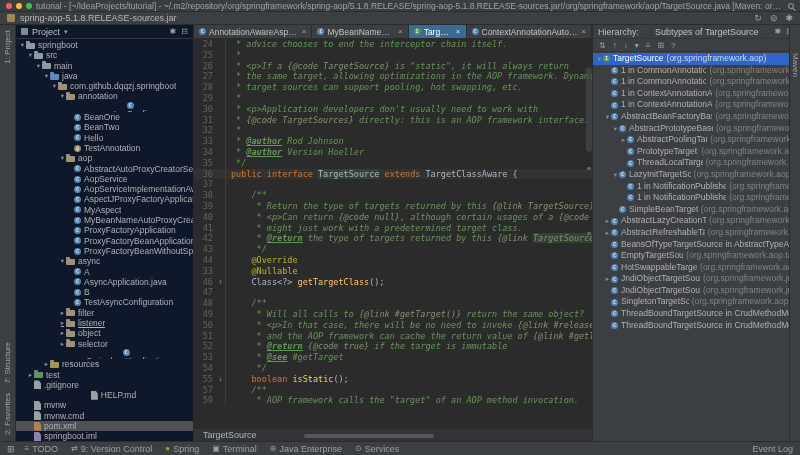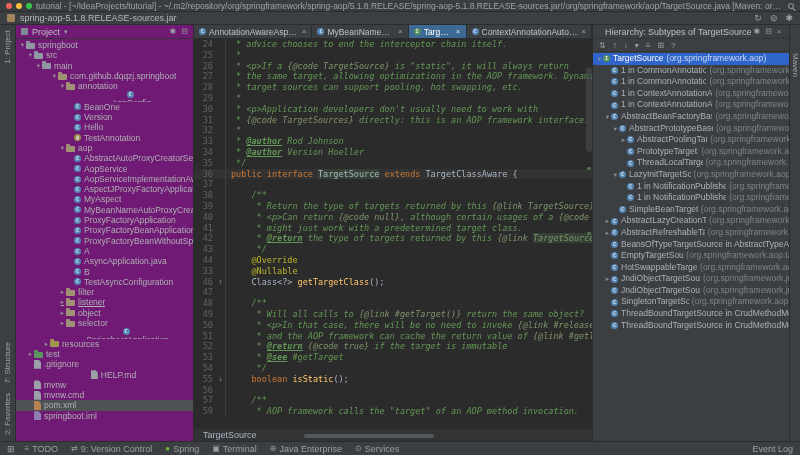--- a/index.html
+++ b/index.html
@@ -37,21 +37,21 @@
   .ic{flex:none;display:inline-block}
   .fold{width:9px;height:6px;border-radius:1px;position:relative;margin-top:1px}
   .fold::before{content:"";position:absolute;top:-2px;left:0;width:4px;height:2px;border-radius:1px 1px 0 0;background:inherit}
   .f-folder{background:#8f99a3}.f-src{background:#6087c0}.f-test{background:#5d9460}.f-res{background:#a3954f}.f-pkg{background:#a09375}
   .doc{width:7px;height:9px;background:#9aa0a6;clip-path:polygon(0 0,70% 0,100% 30%,100% 100%,0 100%)}
   .d-xml{background:#b3824e}.d-iml{background:#8d7fb0}
   .jar{width:8px;height:8px;background:#a08458;border-radius:1px}
   .sq{width:7px;height:7px;background:#7f8b94;border-radius:1px}
 
   
-  .project{width:178px;flex:none;border-right:1px solid #2a2c2d;display:flex;flex-direction:column;background:#701a75;min-height:0}
+  .project{width:178px;flex:none;border-right:1px solid #2a2c2d;display:flex;flex-direction:column;background:#0f172a;min-height:0}
   .phead{height:14px;flex:none;display:flex;align-items:center;gap:4px;padding:0 5px;font-size:9px;color:#bcc0c2;border-bottom:1px solid #333537}
   .phead .chev{color:#9aa0a3;font-size:7px}
   .phead-icons{margin-left:auto;display:flex;gap:5px;color:#9aa0a3;font-size:8px}
   .ptree{flex:1;overflow:hidden;font-size:8.5px;padding-top:1px}
 
   .trow{display:flex;align-items:center;height:10.3px;line-height:10.3px;white-space:nowrap;color:#afb1b3;cursor:pointer;overflow:hidden}
   .trow .arrow{width:7px;flex:none;color:#8c9093;font-size:6.5px;text-align:center}
   .tl{margin-left:3px;overflow:hidden}
   .tloc{color:#7f8486;margin-left:3px;overflow:hidden}
   .trow.sel{background:var(--accent-selection,#2f65ca);color:#fff}
@@ -82,21 +82,21 @@
   .s-pln{color:var(--text,#a9b7c6)}
   .s-hl{background:var(--identifier-highlight,#344134);border-radius:1px}
   .mark{position:absolute;right:1px;width:4px;height:3px;border-radius:1px}
   .thumb{position:absolute;right:0;top:28px;width:6px;height:85px;background:#4d5052;opacity:.55;border-radius:3px;cursor:pointer}
 
   .crumbs{height:13px;flex:none;background:#313335;border-top:1px solid #2a2c2d;display:flex;align-items:center;padding:0 9px;font-size:9px;color:#a9b7c6;position:relative}
   .hscroll{position:absolute;left:110px;bottom:3px;width:130px;height:4px;border-radius:2px;background:#55585a;cursor:pointer}
 
   
   .hier{width:196px;flex:none;display:flex;flex-direction:column;background:#3c3f41;min-height:0}
-  .hhead{height:14px;flex:none;display:flex;align-items:center;gap:2px;padding:0 12px;font-size:9px;color:#bcc0c2;border-bottom:1px solid #333537;white-space:nowrap;overflow:hidden}
+  .hhead{height:14px;flex:none;display:flex;align-items:center;gap:16px;padding:0 5px;font-size:9px;color:#bcc0c2;border-bottom:1px solid #333537;white-space:nowrap;overflow:hidden}
   .hicons{margin-left:auto;display:flex;gap:5px;color:#9aa0a3;font-size:8px}
   .hicons span{cursor:pointer}
   .htoolbar{height:13px;flex:none;display:flex;align-items:center;gap:7px;padding:0 6px;border-bottom:1px solid #333537;color:#9aa0a3;font-size:8px}
   .htoolbar span{cursor:pointer}
   .htree{flex:1;overflow:hidden;font-size:8.5px;padding-top:1px}
   .htree .trow{height:11.6px;line-height:11.6px}
 
   
   .statusbar{height:14px;flex:none;border-top:1px solid #2a2c2d;display:flex;align-items:center;font-size:9px;color:#9da1a4;padding:0 7px;gap:10px;background:#3c3f41}
   .sitems{display:flex;gap:13px}
@@ -158,20 +158,25 @@
           <div class="trow" style="padding-left: 11px;">
             <span class="arrow">▾</span>
             <span class="ic fold f-folder"></span>
             <span class="tl">src</span>
           </div>
           <div class="trow" style="padding-left: 19px;">
             <span class="arrow">▾</span>
             <span class="ic fold f-folder"></span>
             <span class="tl">main</span>
           </div>
+          <div class="trow" style="padding-left: 27px;">
+            <span class="arrow">▾</span>
+            <span class="ic fold f-src"></span>
+            <span class="tl">java</span>
+          </div>
           <div class="trow" style="padding-left: 35px;">
             <span class="arrow">▾</span>
             <span class="ic fold f-pkg"></span>
             <span class="tl">com.github.dqqzj.springboot</span>
           </div>
           <div class="trow" style="padding-left: 43px;">
             <span class="arrow">▾</span>
             <span class="ic fold f-pkg"></span>
             <span class="tl">annotation</span>
           </div>
@@ -181,21 +186,21 @@
             <span class="tl">AppConfig</span>
           </div>
           <div class="trow" style="padding-left: 51px;">
             <span class="arrow"></span>
             <span class="cir c-class">C</span>
             <span class="tl">BeanOne</span>
           </div>
           <div class="trow" style="padding-left: 51px;">
             <span class="arrow"></span>
             <span class="cir c-class">C</span>
-            <span class="tl">Version</span>
+            <span class="tl">BeanTwo</span>
           </div>
           <div class="trow" style="padding-left: 51px;">
             <span class="arrow"></span>
             <span class="cir c-class">C</span>
             <span class="tl">Hello</span>
           </div>
           <div class="trow" style="padding-left: 51px;">
             <span class="arrow"></span>
             <span class="cir c-ann">@</span>
             <span class="tl">TestAnnotation</span>
@@ -242,20 +247,25 @@
           </div>
           <div class="trow" style="padding-left: 51px;">
             <span class="arrow"></span>
             <span class="cir c-class">C</span>
             <span class="tl">ProxyFactoryBeanApplication</span>
           </div>
           <div class="trow" style="padding-left: 51px;">
             <span class="arrow"></span>
             <span class="cir c-class">C</span>
             <span class="tl">ProxyFactoryBeanWithoutSpringApplication</span>
+          </div>
+          <div class="trow" style="padding-left: 43px;">
+            <span class="arrow">▾</span>
+            <span class="ic fold f-pkg"></span>
+            <span class="tl">async</span>
           </div>
           <div class="trow" style="padding-left: 51px;">
             <span class="arrow"></span>
             <span class="cir c-class">C</span>
             <span class="tl">A</span>
           </div>
           <div class="trow" style="padding-left: 51px;">
             <span class="arrow"></span>
             <span class="cir c-class">C</span>
             <span class="tl">AsyncApplication.java</span>
@@ -388,21 +398,20 @@
             <div class="cl"><span class="ln">46</span><span class="gi">↑</span><span class="ct"><span class="s-pln">    Class&lt;?&gt; </span><span class="s-meth">getTargetClass</span><span class="s-pln">();</span></span></div>
             <div class="cl"><span class="ln">47</span><span class="gi"></span><span class="ct"></span></div>
             <div class="cl"><span class="ln">48</span><span class="gi"></span><span class="ct"><span class="s-doc">    /**</span></span></div>
             <div class="cl"><span class="ln">49</span><span class="gi"></span><span class="ct"><span class="s-doc">     * Will all calls to </span><span class="s-mk">{@link #getTarget()}</span><span class="s-doc"> return the same object?</span></span></div>
             <div class="cl"><span class="ln">50</span><span class="gi"></span><span class="ct"><span class="s-doc">     * &lt;p&gt;In that case, there will be no need to invoke </span><span class="s-mk">{@link #releaseTarget}</span></span></div>
             <div class="cl"><span class="ln">51</span><span class="gi"></span><span class="ct"><span class="s-doc">     * and the AOP framework can cache the return value of </span><span class="s-mk">{@link #getTarget()}</span></span></div>
             <div class="cl"><span class="ln">52</span><span class="gi"></span><span class="ct"><span class="s-doc">     * </span><span class="s-tag">@return</span><span class="s-doc"> </span><span class="s-mk">{@code true}</span><span class="s-doc"> if the target is immutable</span></span></div>
             <div class="cl"><span class="ln">53</span><span class="gi"></span><span class="ct"><span class="s-doc">     * </span><span class="s-tag">@see</span><span class="s-doc"> #getTarget</span></span></div>
             <div class="cl"><span class="ln">54</span><span class="gi"></span><span class="ct"><span class="s-doc">     */</span></span></div>
             <div class="cl"><span class="ln">55</span><span class="gi">↓</span><span class="ct"><span class="s-kw">    boolean </span><span class="s-meth">isStatic</span><span class="s-pln">();</span></span></div>
-            <div class="cl"><span class="ln">56</span><span class="gi"></span><span class="ct"></span></div>
             <div class="cl"><span class="ln">57</span><span class="gi"></span><span class="ct"><span class="s-doc">    /**</span></span></div>
             <div class="cl"><span class="ln">59</span><span class="gi"></span><span class="ct"><span class="s-doc">     * AOP framework calls the "target" of an AOP method invocation.</span></span></div>
           </div>
         <span class="mark" style="top:128px;background:#4e6e4e"></span>
         <span class="mark" style="top:193px;background:#4e6e4e"></span>
         <span class="thumb"></span>
       </div>
       <div class="crumbs">
         <span>TargetSource</span>
         <span class="hscroll"></span>

